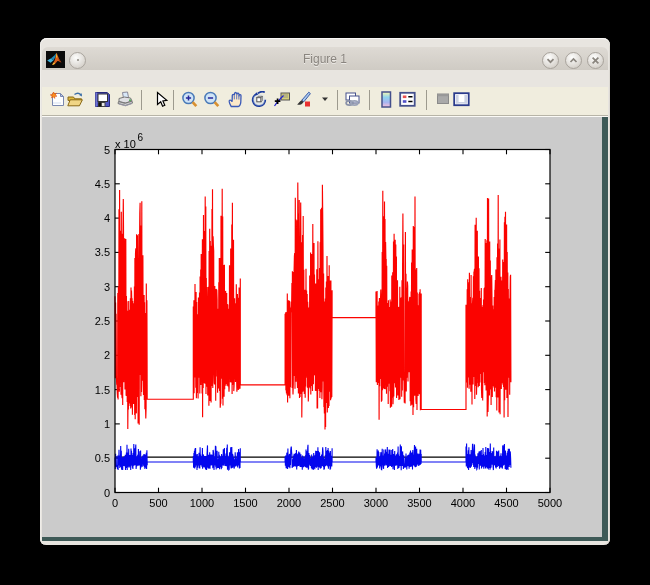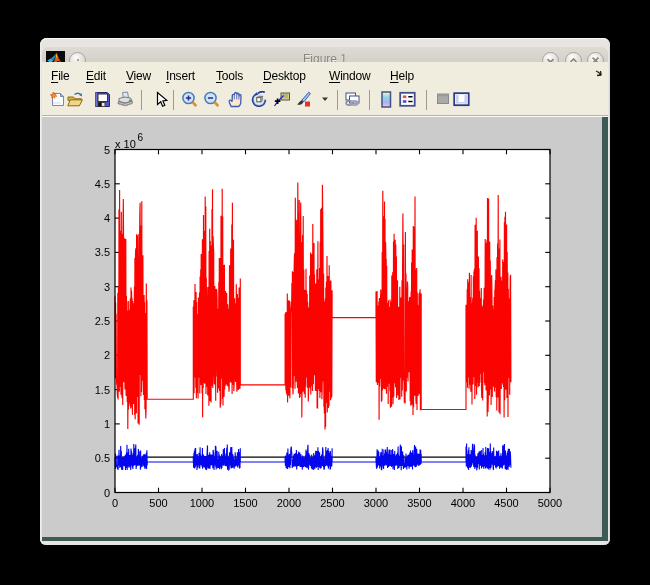--- a/index.html
+++ b/index.html
@@ -54,35 +54,20 @@
   <div class="tbtn" id="bmax">
         <svg width="15" height="15">
           <path d="M4.5 9 l3 -3 l3 3" fill="none" stroke="#8a857e" stroke-width="1.7"></path>
         </svg>
       </div>
   <div class="tbtn" id="bclose">
         <svg width="15" height="15">
           <path d="M4.6 4.6 L10.4 10.4 M10.4 4.6 L4.6 10.4" fill="none" stroke="#8a857e" stroke-width="1.7"></path>
         </svg>
       </div>
- </div>
- <div id="menubar">
-      <div class="mi" style="left:9px"><u>F</u>ile</div>
-<div class="mi" style="left:44px"><u>E</u>dit</div>
-<div class="mi" style="left:84px"><u>V</u>iew</div>
-<div class="mi" style="left:124px"><u>I</u>nsert</div>
-<div class="mi" style="left:174px"><u>T</u>ools</div>
-<div class="mi" style="left:221px"><u>D</u>esktop</div>
-<div class="mi" style="left:287px"><u>W</u>indow</div>
-<div class="mi" style="left:348px"><u>H</u>elp</div>
-
-  <svg style="position:absolute;left:552px;top:6px" width="12" height="12">
-        <path d="M2 3 q3 1 5 4 M7 7 l-4 0.5 M7 7 l-0.5 -4" stroke="#222" stroke-width="1.3" fill="none"></path>
-        <path d="M7.5 7.5 l-3.2 0.4 2.8 -3.2 z" fill="#222"></path>
-      </svg>
  </div>
  <div id="toolbar">
       <svg class="ticon" style="left:8px" width="17" height="17">
         <path d="M2.5 2.5 h8 l3 3 v9 h-11 z" fill="#fdfeff" stroke="#7a88b0"></path>
         <path d="M10.5 2.5 v3 h3 z" fill="#b8c8e8" stroke="#7a88b0"></path>
         <path d="M3 11 l8 0 0 2 -8 0 z" fill="#e8eef8"></path>
         <path d="M3.5 1 l1 1.8 2-0.6 -1.2 1.7 1.6 1.3 -2.1 0.1 -0.1 2.1 -1.4-1.6 -1.8 1 0.7-2 -1.9-0.9 2.1-0.5 z" fill="#ff9018" stroke="#d84808" stroke-width="0.6"></path>
       </svg>
 <svg class="ticon" style="left:24px" width="17" height="17">
         <path d="M2 6 h5.5 l1.2 1.8 h6.8 v1.6 h-13.5 z" fill="#dcb93e" stroke="#8a6914"></path>

